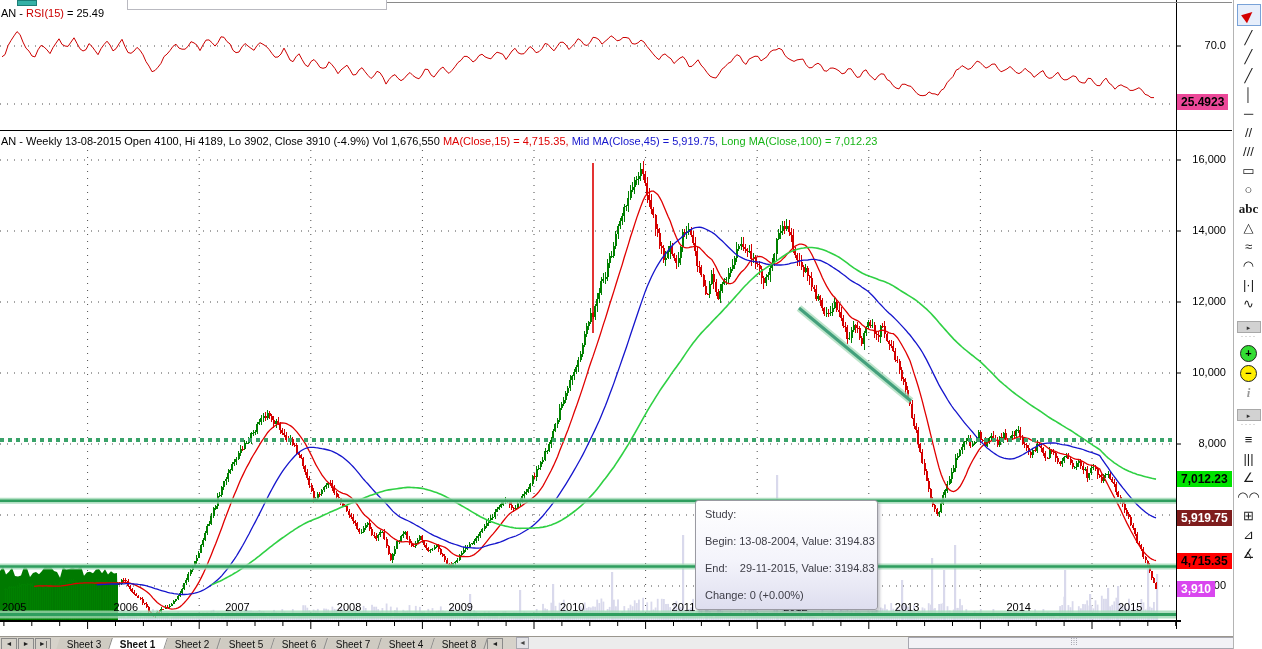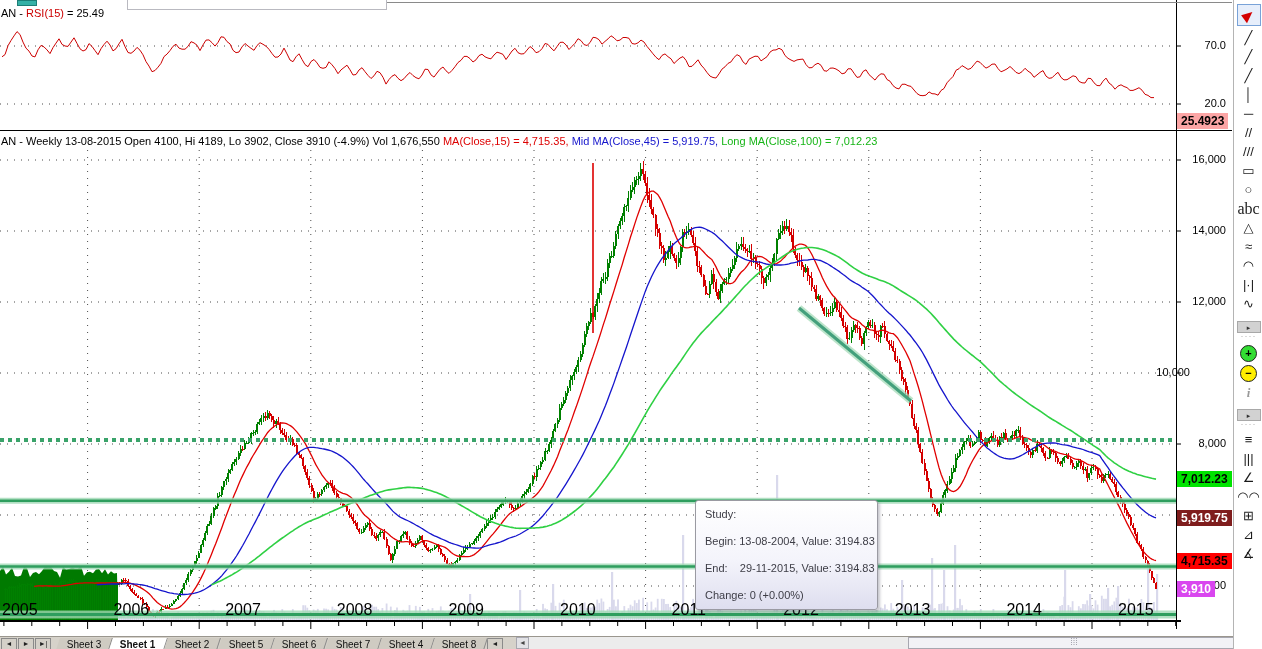--- a/index.html
+++ b/index.html
@@ -2,21 +2,21 @@
 <html><head>
 <meta charset="utf-8">
 <style>
   html,body{margin:0;padding:0;background:#fff;width:1262px;height:649px;overflow:hidden;
     font-family:"Liberation Sans",sans-serif;position:relative}
   .abs{position:absolute}
   #chart-svg{position:absolute;left:0;top:0}
   .pane-title{position:absolute;font-size:11px;white-space:nowrap;color:#000}
   .ylab{position:absolute;width:50px;text-align:right;font-size:11px;color:#000}
   .pricebox{position:absolute;left:1177px;font-size:12px;font-weight:bold;padding:1px 4px;line-height:14px}
-  .yearlab{position:absolute;font-size:16px;color:#000;top:601px}
+  .yearlab{position:absolute;font-size:11px;color:#000;top:601px}
   #tooltip{position:absolute;left:695px;top:500px;width:183px;height:110px;
     border:1px solid #9a9aa2;border-radius:3px;box-shadow:2px 2px 3px rgba(90,90,110,.35);
     background:linear-gradient(#ffffff 0%,#f4f4fb 55%,#dedeef 100%);
     font-size:11px;color:#3d3d46;padding:7px 0 0 9px;box-sizing:border-box}
   .tt-row{margin-bottom:15px;white-space:pre}
   #tabbar{position:absolute;left:0;top:636px;width:1262px;height:13px;background:#d6d2ca;
     border-top:1px solid #9a968e;overflow:hidden;font-size:10px}
   .tabnav{display:inline-block;width:14px;height:11px;background:#d4d0c8;border:1px solid #8a8a8a;
     font-size:7px;text-align:center;line-height:10px;vertical-align:top;margin:1px 0 0 1px;color:#222}
   .sheettab{display:inline-block;padding:1px 9px 6px 9px;vertical-align:top;color:#111;
@@ -33,21 +33,21 @@
   .tb-item{height:19px;line-height:19px;font-size:13px;color:#1a1a1a;cursor:default}
   .tb-active{width:22px;height:20px;margin:4px auto 2px auto;border:1px solid #78a2d8;background:#e6eefb;
     position:relative}
   .ptr{position:absolute;left:5px;top:6px;width:0;height:0;border-left:11px solid #d40000;
     border-top:4px solid transparent;border-bottom:6px solid transparent;transform:rotate(-36deg)}
   .tb-handle{width:24px;height:12px;margin:8px auto 1px auto;background:#d2d2d2;border:1px solid #a8a8a8;
     font-size:7px;line-height:11px;color:#333;box-sizing:border-box}
   .tb-grip{height:8px;line-height:5px;font-size:9px;color:#b0b0b0;letter-spacing:1px}
   .tb-zoom{width:15px;height:15px;margin:3px auto;border-radius:50%;border:1px solid #222;
     font-size:11px;font-weight:bold;line-height:14px}
-  .tb-text{font-family:"Liberation Serif",serif;font-weight:normal;font-size:16px}
+  .tb-text{font-family:"Liberation Serif",serif;font-weight:bold;font-size:13px}
   .tb-info{color:#9a9a9a;font-family:"Liberation Serif",serif;font-style:italic;font-weight:bold;height:16px;line-height:16px}
   #top-border{position:absolute;left:128px;top:2px;width:1104px;height:1px;background:#8a8a8a}
   #top-chip{position:absolute;left:17px;top:0;width:18px;height:4px;background:#36b0a6;border:1px solid #1d7d76}
   #popup-remnant{position:absolute;left:127px;top:0;width:258px;height:9px;border:1px solid #b9b9c0;border-top:none;background:#fff}
 </style>
 </head>
 <body>
 
 <svg id="chart-svg" width="1262" height="649">
     <defs>
@@ -1845,36 +1845,36 @@
 
 <div id="rsi-title" class="pane-title" style="left:1px;top:7px"><span style="color: rgb(0, 0, 0); margin-top: 6px;">AN - </span><span style="color: rgb(204, 0, 0); text-align: right;">RSI(15)</span><span style="color: rgb(0, 0, 0);"> = 25.49</span></div>
 <div id="price-title" class="pane-title" style="left:1px;top:135px"><span style="color: rgb(0, 0, 0);">AN - Weekly 13-08-2015 Open 4100, Hi 4189, Lo 3902, Close 3910 (-4.9%) Vol 1,676,550 </span><span style="color: rgb(221, 0, 0);">MA(Close,15) = 4,715.35,</span><span style="color: rgb(21, 21, 204);"> Mid MA(Close,45) = 5,919.75,</span><span style="color: rgb(23, 181, 23);"> Long MA(Close,100) = 7,012.23</span></div>
 
 <div id="labels">
     <div class="ylab" style="left:1176px;top:39px">70.0</div>
     <div class="ylab" style="left:1176px;top:97px">20.0</div>
     <div class="ylab" style="left:1176px;top:153px">16,000</div>
     <div class="ylab" style="left:1176px;top:224px">14,000</div>
     <div class="ylab" style="left:1176px;top:295px">12,000</div>
-    <div class="ylab" style="left:1140px;top:366px">10,000</div>
+    <div class="ylab" style="left:1176px;top:366px">10,000</div>
     <div class="ylab" style="left:1176px;top:437px">8,000</div>
     <div class="ylab" style="left:1176px;top:508px">6,000</div>
     <div class="ylab" style="left:1176px;top:579px">4,000</div>
     <div class="yearlab" style="left:2px">2005</div>
     <div class="yearlab" style="left:113.6px">2006</div>
     <div class="yearlab" style="left:225.2px">2007</div>
     <div class="yearlab" style="left:336.79999999999995px">2008</div>
     <div class="yearlab" style="left:448.4px">2009</div>
     <div class="yearlab" style="left:560px">2010</div>
     <div class="yearlab" style="left:671.5999999999999px">2011</div>
     <div class="yearlab" style="left:783.1999999999999px">2012</div>
     <div class="yearlab" style="left:894.8px">2013</div>
     <div class="yearlab" style="left:1006.4px">2014</div>
     <div class="yearlab" style="left:1118px">2015</div>
-    <div class="pricebox" style="top:113px;background:#fca5a5;color:#000000">25.4923</div>
+    <div class="pricebox" style="top:94px;background:#ec4899;color:#000000">25.4923</div>
     <div class="pricebox" style="top:471px;background:#00e400;color:#000000">7,012.23</div>
     <div class="pricebox" style="top:510px;background:#7f1d1d;color:#ffffff">5,919.75</div>
     <div class="pricebox" style="top:553px;background:#ff0000;color:#000000">4,715.35</div>
     <div class="pricebox" style="top:581px;background:#d946ef;color:#ffffff">3,910</div>
   </div>
 
 <div id="tooltip">
   <div class="tt-row">Study:</div>
   <div class="tt-row">Begin: 13-08-2004, Value: 3194.83</div>
   <div class="tt-row">End:    29-11-2015, Value: 3194.83</div>

